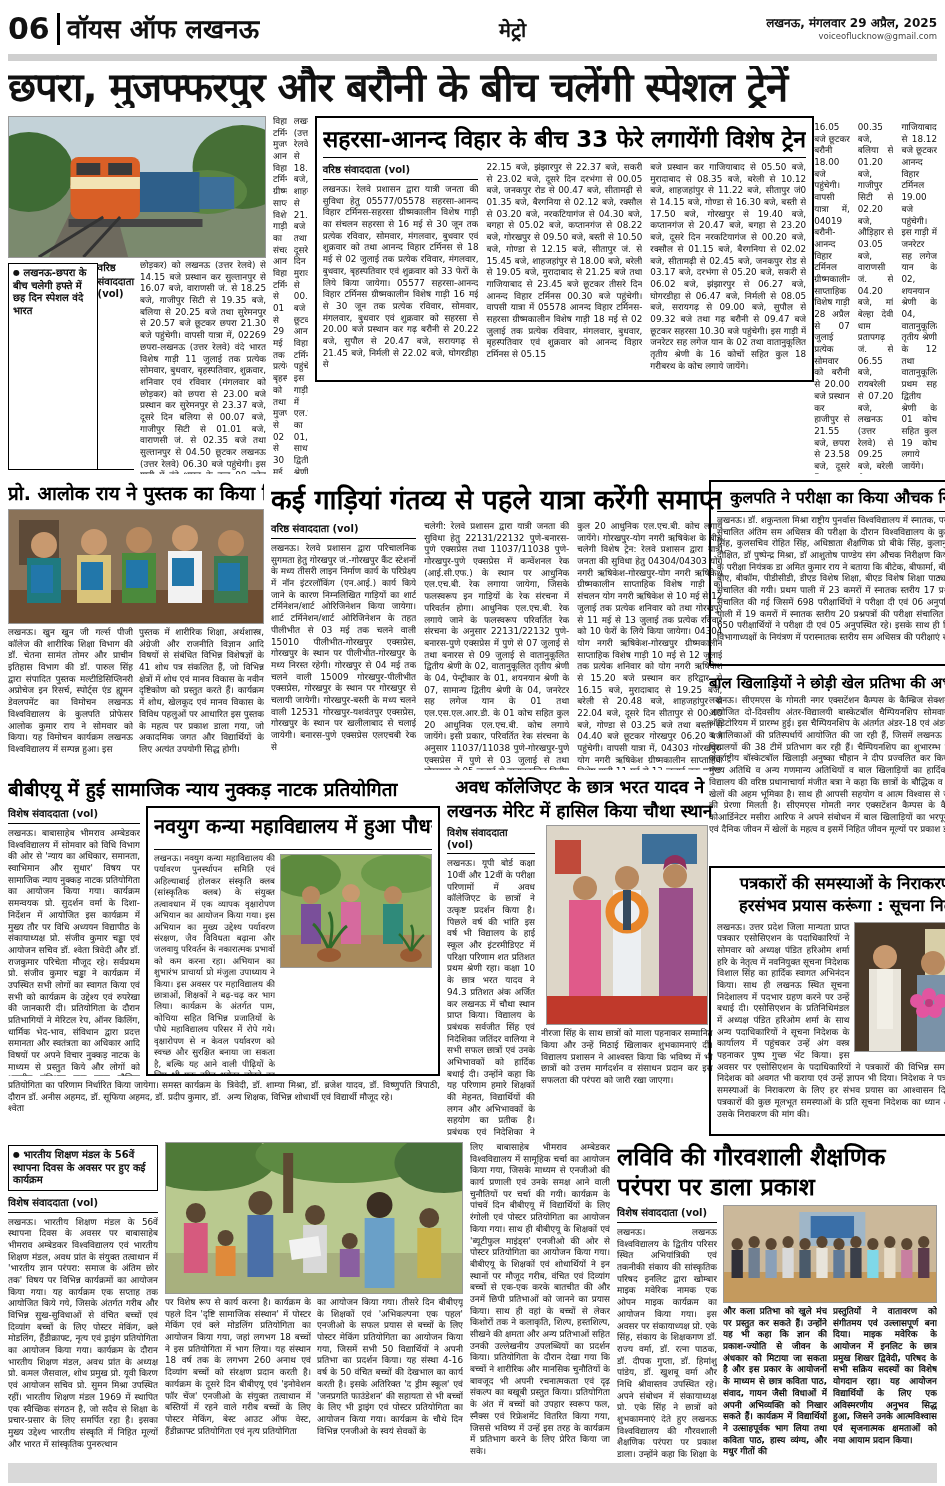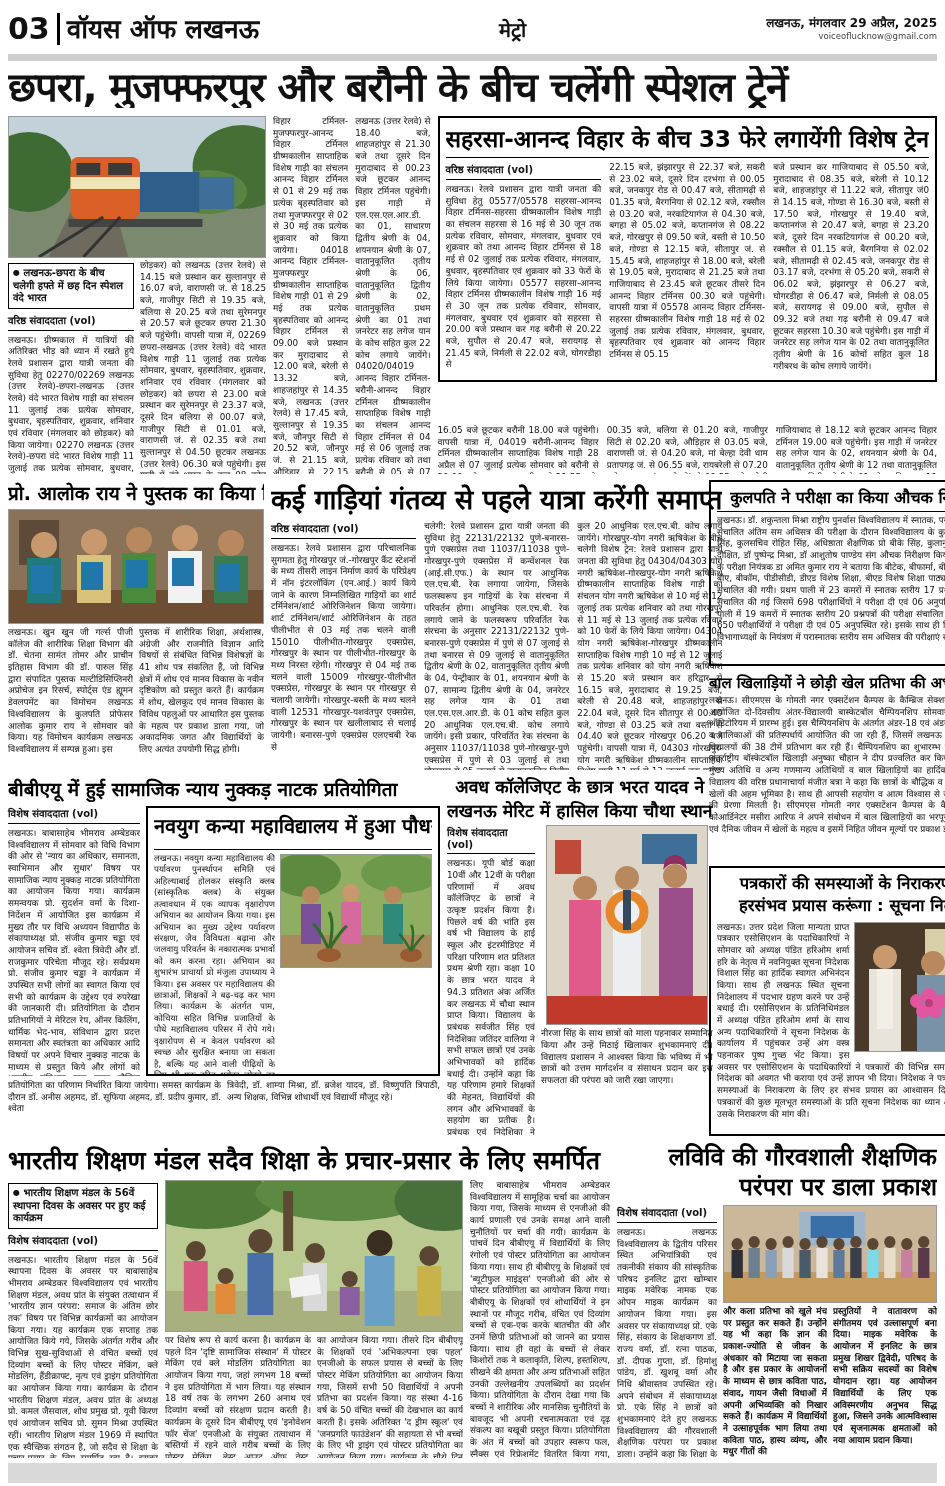--- a/index.html
+++ b/index.html
@@ -22,24 +22,24 @@
   h2,h3{margin:0;font-weight:bold;color:#000;}
   .col{font-size:8.8px;line-height:1.33;text-align:justify;overflow:hidden;}
   .byline{font-size:10px;font-weight:bold;border-bottom:1.5px solid #000;padding-bottom:3px;margin-bottom:4px;}
   .capbox{border:1.5px solid #000;padding:3px 4px;font-size:10px;font-weight:bold;line-height:1.25;margin:3px 0 4px;}
   .capbox .dot{font-size:8px;vertical-align:1px;}
   
   .lead{display:flex;gap:7px;height:358px;}
   .lead-colA{width:258px;display:flex;flex-direction:column;}
   .photo-train-w{height:140px;border:1px solid #999;}
   .photo-row{display:flex;gap:6px;flex:1;min-height:0;margin-top:2px;}
-  .capstack{width:126px;display:flex;flex-direction:column;}
+  .capstack{width:126px;display:flex;}
   .capstack .col{flex:1;}
   .lead .tall{height:358px;width:123px;}
-  .saharsa-wrap{flex:1;display:flex;flex-direction:column;gap:37px;}
+  .saharsa-wrap{flex:1;display:flex;flex-direction:row;}
   .saharsa-box{border:2px solid #000;padding:4px 6px;height:266px;box-sizing:border-box;display:flex;flex-direction:column;}
   .saharsa-box h2{font-size:23px;white-space:nowrap;overflow:hidden;border-bottom:1px solid #000;padding-bottom:3px;}
   .sh-cols{display:flex;gap:8px;flex:1;min-height:0;margin-top:4px;}
   .sh-cols .col{flex:1;}
   .lead-cont{display:flex;gap:8px;flex:1;min-height:0;margin-top:6px;}
   .lead-cont .col{flex:1;}
   
   .middle{display:flex;gap:7px;height:656px;margin-top:6px;}
   .mid-left{width:694px;display:flex;flex-direction:column;gap:6px;}
   .rowA{display:flex;gap:7px;height:290px;}
@@ -89,39 +89,39 @@
   .bsm-body{display:flex;gap:7px;flex:1;min-height:0;}
   .bsm-c1{width:150px;display:flex;flex-direction:column;}
   .bsm-c1 .col{flex:1;}
   .bsm-mid{width:298px;display:flex;flex-direction:column;}
   .photo-children-w{height:150px;border:1px solid #999;}
   .bsm-midcols{display:flex;gap:6px;flex:1;min-height:0;margin-top:3px;}
   .bsm-midcols .col{flex:1;}
   .bsm-c4{flex:1;}
   .bsm-c4 .col{height:100%;}
   .lviv{flex:1;display:flex;flex-direction:column;}
-  .lviv h2{font-size:24px;text-align:right;white-space:nowrap;overflow:hidden;line-height:1.25;}
+  .lviv h2{font-size:24px;text-align:left;white-space:nowrap;overflow:hidden;line-height:1.25;}
   .lv-body{display:flex;gap:6px;flex:1;min-height:0;margin-top:3px;}
   .lv-c1{width:100px;display:flex;flex-direction:column;}
   .lv-c1 .col{flex:1;}
   .lv-right{flex:1;display:flex;flex-direction:column;}
   .photo-aud-w{height:96px;border:1px solid #999;}
   .lv-cols{display:flex;gap:6px;flex:1;min-height:0;margin-top:3px;}
   .lv-cols .col{flex:1;font-weight:bold;}
   .footer-band{height:20px;background:#d9d9d9;margin-top:5px;}
   svg{display:block;}
 </style>
 </head>
 <body>
 
 <div class="page">
 
   <div class="masthead">
     <div class="mh-left">
-      <span class="mh-page">03</span>
+      <span class="mh-page">06</span>
       <span class="mh-bar"></span>
       <span class="mh-name">वॉयस ऑफ लखनऊ</span>
     </div>
     <div class="mh-center">मेट्रो</div>
     <div class="mh-right">
       <div class="mh-date">लखनऊ, मंगलवार 29 अप्रैल, 2025</div>
       <div class="mh-mail">voiceoflucknow@gmail.com</div>
     </div>
   </div>
   <div class="rule"></div>
@@ -331,21 +331,20 @@
           </span>
           <span>लखनऊ। उत्तर प्रदेश जिला मान्यता प्राप्त पत्रकार एसोसिएशन के पदाधिकारियों ने सोमवार को अध्यक्ष पंडित हरिओम शर्मा हरि के नेतृत्व में नवनियुक्त सूचना निदेशक विशाल सिंह का हार्दिक स्वागत अभिनंदन किया। साथ ही लखनऊ स्थित सूचना निदेशालय में</span>
           <span>पदभार ग्रहण करने पर उन्हें बधाई दी। एसोसिएशन के प्रतिनिधिमंडल में अध्यक्ष पंडित हरिओम शर्मा के साथ अन्य पदाधिकारियों ने सूचना निदेशक के कार्यालय में पहुंचकर उन्हें अंग वस्त्र पहनाकर पुष्प गुच्छ भेंट किया। इस अवसर पर एसोसिएशन के पदाधिकारियों ने पत्रकारों की विभिन्न समस्याओं से सूचना निदेशक को अवगत भी कराया एवं उन्हें ज्ञापन भी दिया। निदेशक ने पत्रकारों की विभिन्न समस्याओं के निराकरण के लिए हर संभव प्रयास का आश्वासन दिया। एसोसिएशन पत्रकारों की कुछ मूलभूत समस्याओं के प्रति सूचना निदेशक का ध्यान आकर्षित कराकर उसके निराकरण की मांग की।</span>
         </div>
       </div>
     </div>
   </div>
 
   <div class="bottom">
     <div class="bsm">
-      <h2>भारतीय शिक्षण मंडल सदैव शिक्षा के प्रचार-प्रसार के लिए समर्पित</h2>
       <div class="bsm-body">
         <div class="bsm-c1">
           <div class="capbox"><span class="dot">●</span> <span>भारतीय शिक्षण मंडल के 56वें स्थापना दिवस के अवसर पर हुए कई कार्यक्रम</span></div>
           <div class="byline">विशेष संवाददाता (vol)</div>
           <div class="col">लखनऊ। भारतीय शिक्षण मंडल के 56वें स्थापना दिवस के अवसर पर बाबासाहेब भीमराव अम्बेडकर विश्वविद्यालय एवं भारतीय शिक्षण मंडल, अवध प्रांत के संयुक्त तत्वाधान में 'भारतीय ज्ञान परंपरा: समाज के अंतिम छोर तक' विषय पर विभिन्न कार्यक्रमों का आयोजन किया गया। यह कार्यक्रम एक सप्ताह तक आयोजित किये गये, जिसके अंतर्गत गरीब और विभिन्न सुख-सुविधाओं से वंचित बच्चों एवं दिव्यांग बच्चों के लिए पोस्टर मेकिंग, क्ले मोडलिंग, हैंडीक्राफ्ट, नृत्य एवं ड्राइंग प्रतियोगिता का आयोजन किया गया। कार्यक्रम के दौरान भारतीय शिक्षण मंडल, अवध प्रांत के अध्यक्ष प्रो. कमल जैसवाल, शोध प्रमुख प्रो. यूवी किरण एवं आयोजन सचिव प्रो. सुमन मिश्रा उपस्थित रहीं। भारतीय शिक्षण मंडल 1969 में स्थापित एक स्वैच्छिक संगठन है, जो सदैव से शिक्षा के प्रचार-प्रसार के लिए समर्पित रहा है। इसका मुख्य उद्देश्य भारतीय संस्कृति में निहित मूल्यों और भारत में सांस्कृतिक पुनरुत्थान</div>
         </div>
         <div class="bsm-mid">
           <div class="photo-children-w">
             <svg viewBox="0 0 298 150" width="100%" height="100%" preserveAspectRatio="none">
               <rect width="298" height="150" fill="#b9c98f"></rect>

